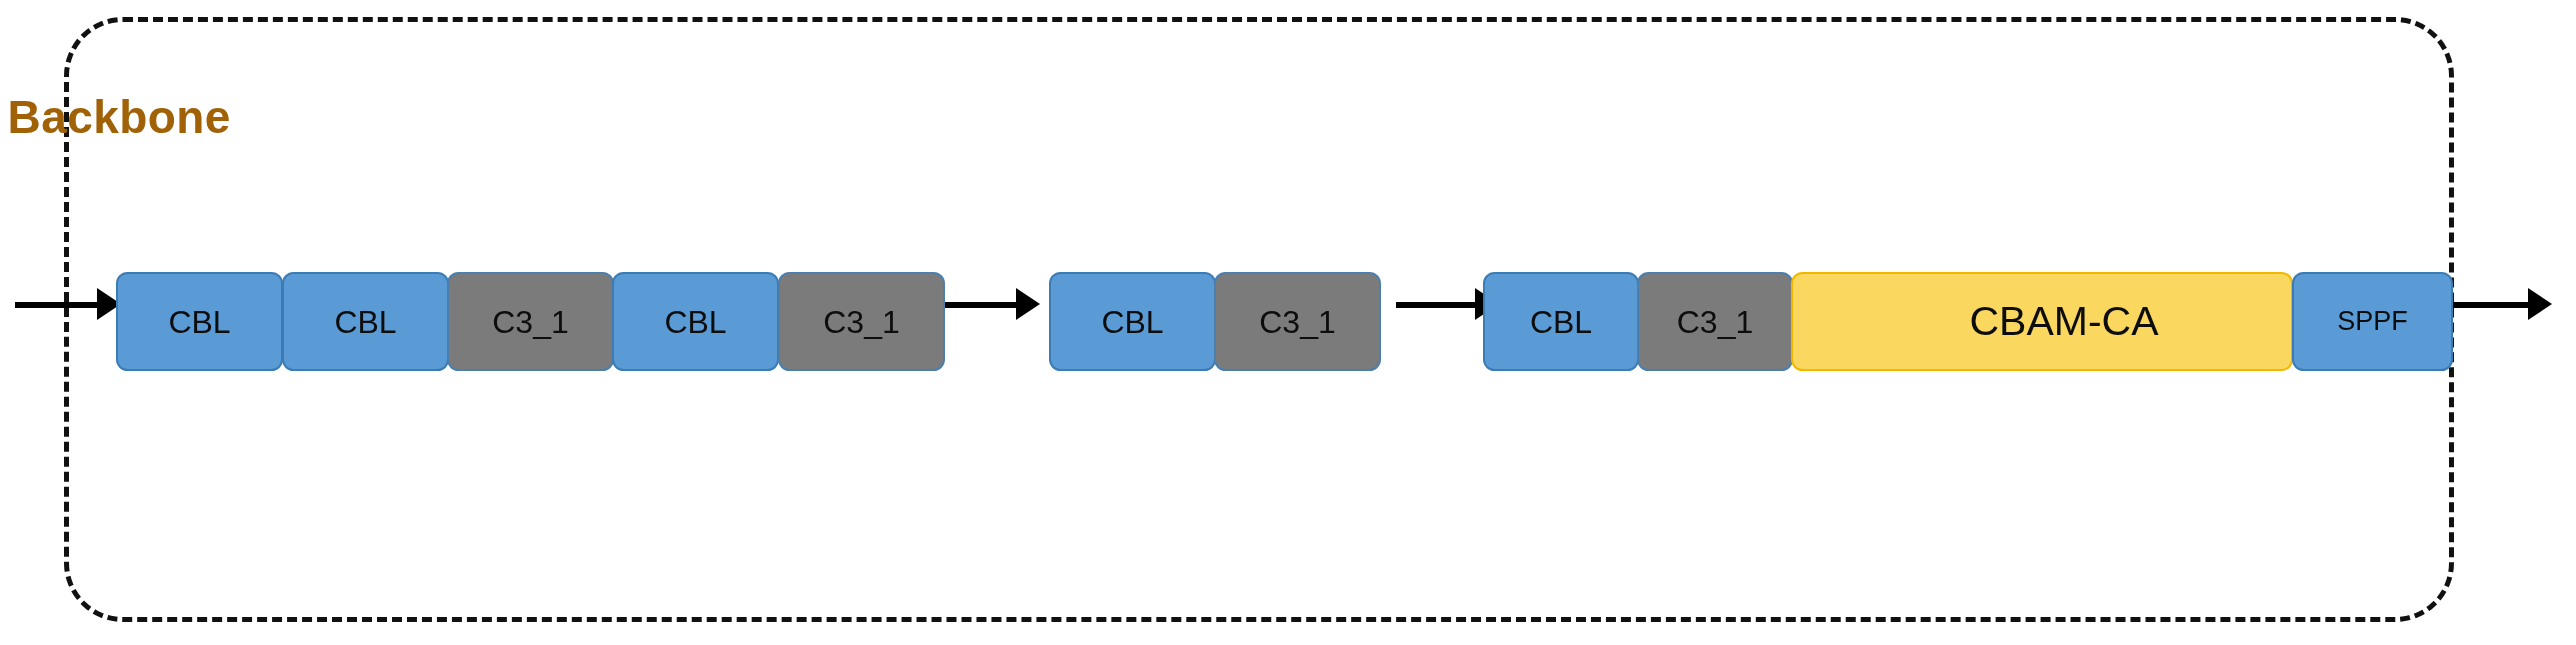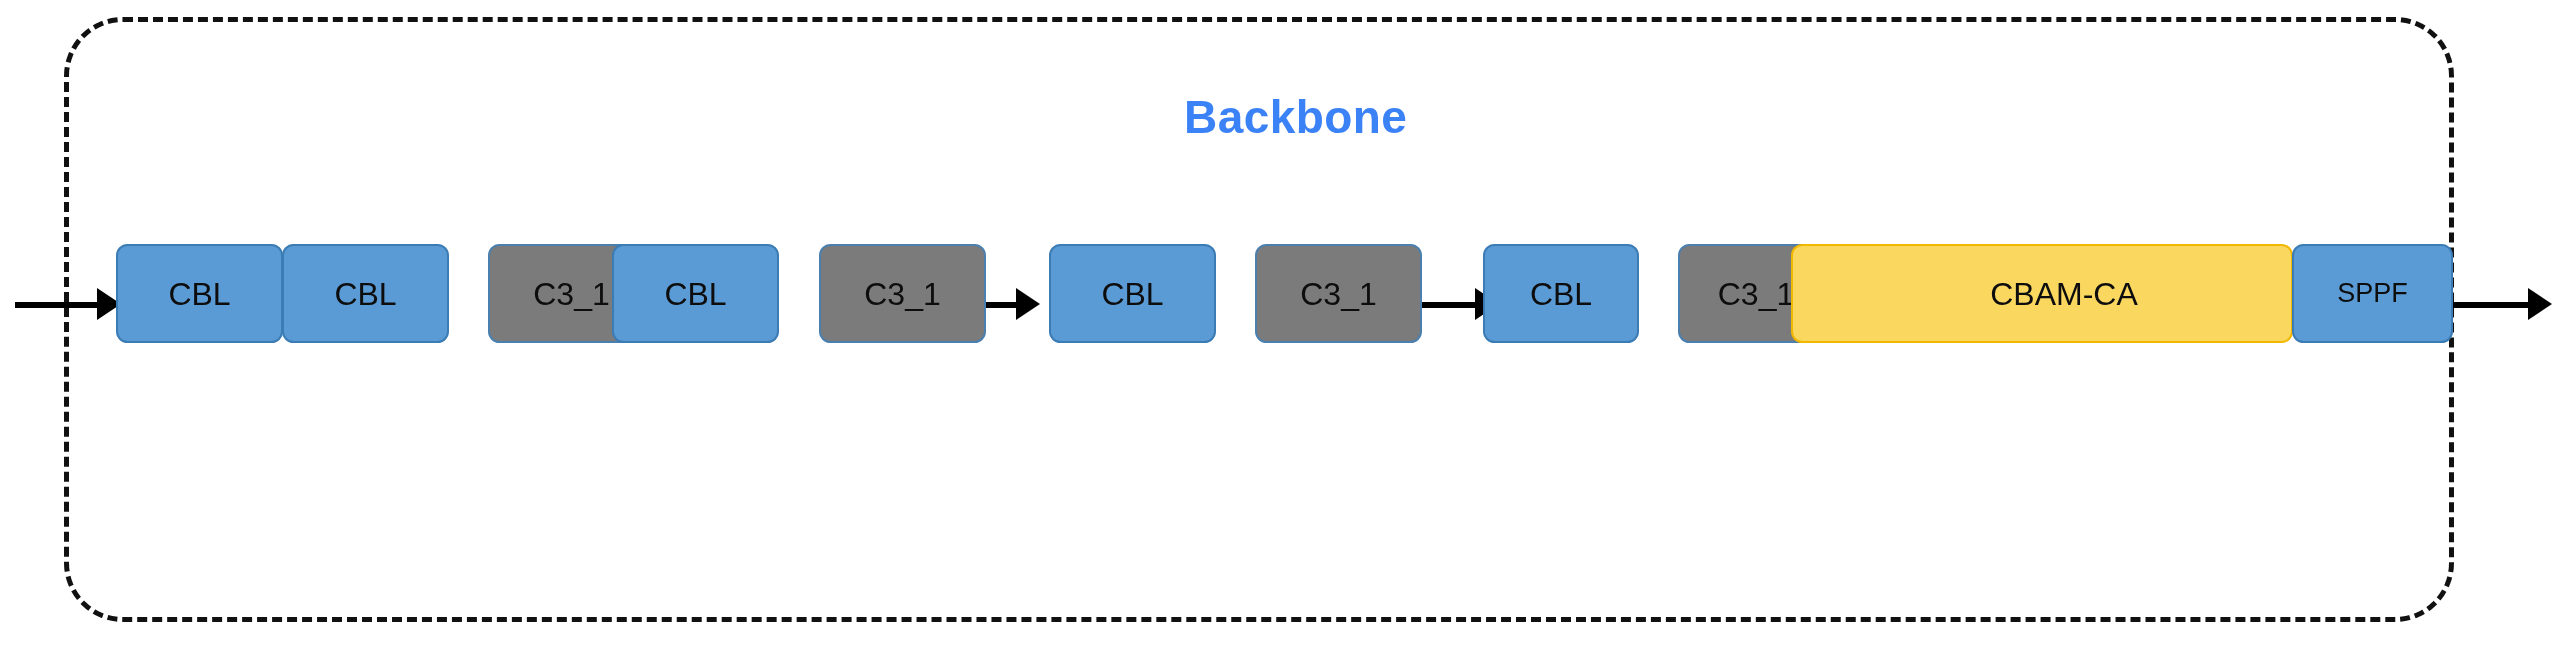--- a/index.html
+++ b/index.html
@@ -30,38 +30,37 @@
     box-sizing: border-box;
     background: transparent;
   }
 
   
   .backbone-title {
     position: absolute;
     left: 0;
     top: 90px;
     width: 2576px;
-    text-align: center;
     font-size: 46px;
     font-weight: bold;
-    color: #3b82f6;
+    color: #a16207;
     letter-spacing: 0.4px;
     font-family: "Liberation Sans", sans-serif;
   }
   
   .title-shift {
     position: relative;
     left: 7.6px;
   }
 
   
   .block-row {
     position: absolute;
     left: 0;
-    top: 244px;
+    top: 272px;
     height: 99px;
     width: 2576px;
   }
 
   .blk {
     position: absolute;
     top: 0;
     height: 99px;
     box-sizing: border-box;
     border-radius: 11.4px;
@@ -74,26 +73,25 @@
     line-height: 1;
     white-space: nowrap;
   }
   .blk.blue {
     background: #5B9BD5;
     border: 2.3px solid #3b7cb5;
   }
   .blk.gray {
     background: #7B7B7B;
     border: 2.3px solid #4a7fae;
-    margin-left: 41px;
   }
   .blk.yellow {
     background: #FAD860;
     border: 2.3px solid #f2b800;
-    font-size: 32px;
+    font-size: 41px;
     padding-left: 44px;
   }
   .blk.sppf {
     font-size: 27px;
   }
 
   
   .arrow {
     position: absolute;
     height: 6px;

